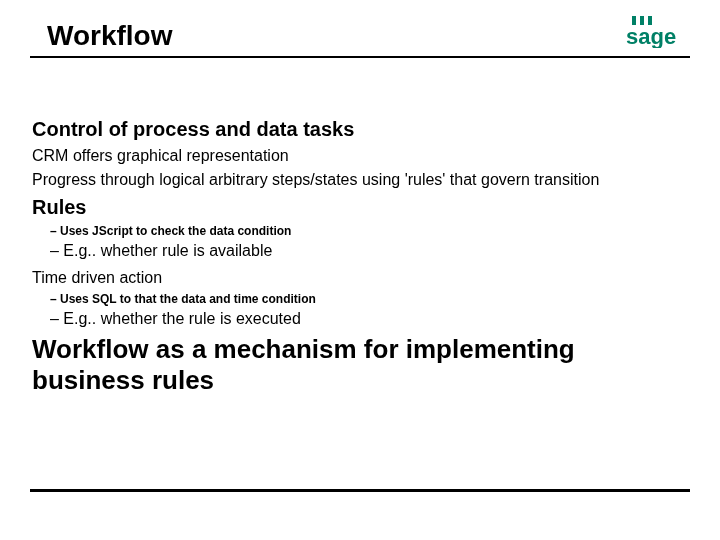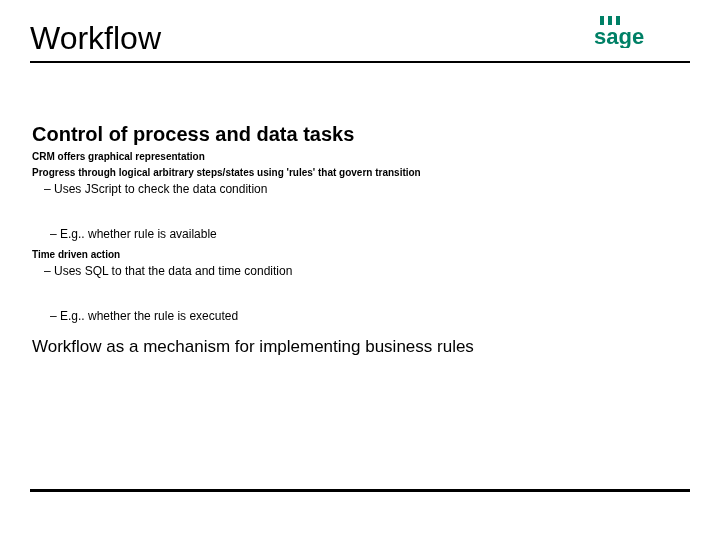--- a/index.html
+++ b/index.html
@@ -6,66 +6,67 @@
   body {
     width: 720px;
     height: 540px;
     font-family: Arial, Helvetica, sans-serif;
     background: #fff;
     color: #000;
     position: relative;
     padding: 20px 30px;
   }
   .title {
-    font-size: 32px;
-    font-weight: normal;
+    font-size: 28px;
+    font-weight: bold;
     margin-bottom: 2px;
+    margin-left: 17px;
   }
   .underline {
     border-bottom: 2px solid #000;
     margin-top: 4px;
     margin-bottom: 60px;
     width: 100%;
   }
   .logo {
     position: absolute;
     top: 14px;
-    right: 46px;
+    right: 14px;
   }
   .content {
     padding-left: 2px;
   }
   .h2 {
     font-size: 20px;
     font-weight: bold;
     margin-bottom: 4px;
     margin-top: 41px;
   }
   .body-text {
-    font-size: 10px;
-    font-weight: bold;
+    font-size: 16px;
+    font-weight: normal;
     line-height: 1.35;
     margin-bottom: 2px;
   }
   .section-gap { margin-top: 6px; }
   .sub {
     font-size: 12px;
     line-height: 1.4;
-    margin-left: 12px;
+    margin-left: 18px;
+    font-weight: bold;
   }
   .sub2 {
-    font-size: 12px;
+    font-size: 16px;
     line-height: 1.4;
     margin-left: 18px;
-    margin-top: 28px;
   }
   .big {
-    font-size: 17px;
-    font-weight: normal;
-    margin-top: 12px;
+    font-size: 26px;
+    font-weight: bold;
+    margin-top: 4px;
     margin-bottom: 4px;
   }
   .footer-line {
     position: absolute;
     bottom: 48px;
     left: 30px;
     right: 30px;
     border-bottom: 3px solid #000;
   }
 </style>
@@ -86,20 +87,21 @@
 </div>
 
 <div class="underline"></div>
 
 <div class="content">
 
   <div class="h2">Control of process and data tasks</div>
   <div class="body-text">CRM offers graphical representation</div>
   <div class="body-text">Progress through logical arbitrary steps/states using 'rules' that govern transition</div>
 
+  <div class="h2 section-gap">Rules</div>
 
   <div class="sub">– Uses JScript to check the data condition</div>
   <div class="sub2">– E.g.. whether rule is available</div>
 
   <div class="body-text" style="margin-top:5px">Time driven action</div>
   <div class="sub">– Uses SQL to that the data and time condition</div>
   <div class="sub2">– E.g.. whether the rule is executed</div>
 
   <div class="big">Workflow as a mechanism for implementing business rules</div>
 

